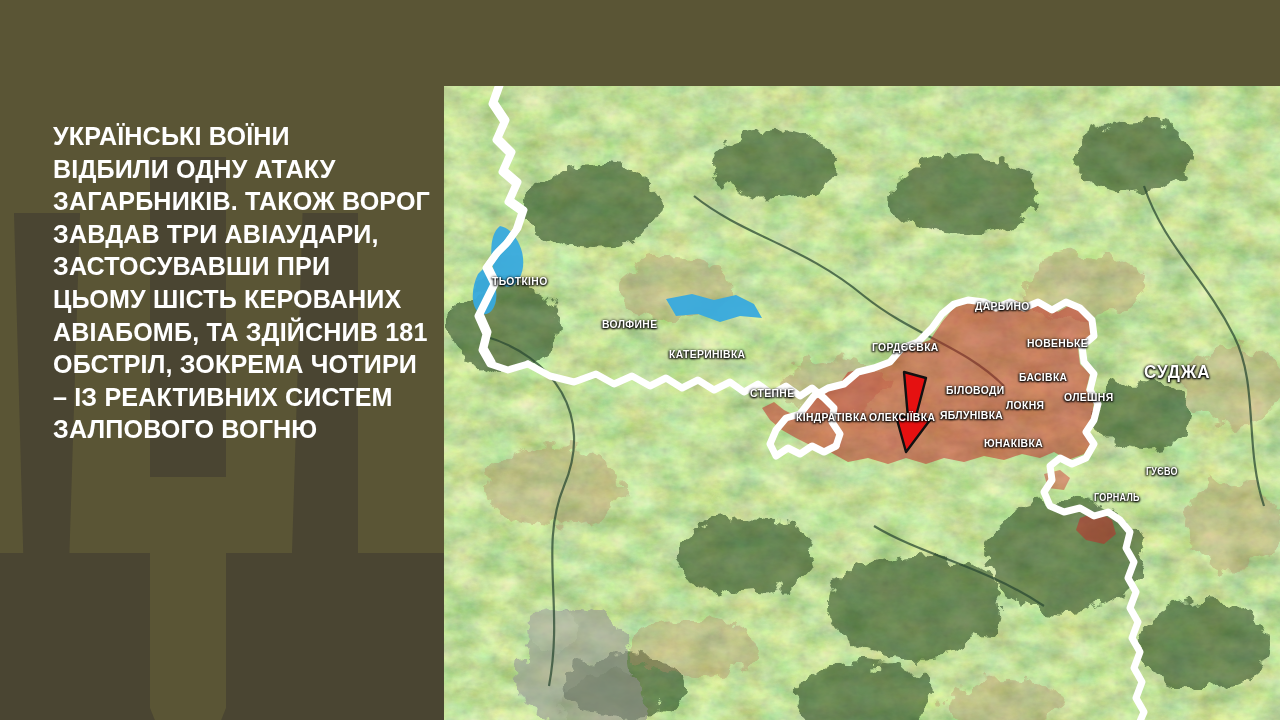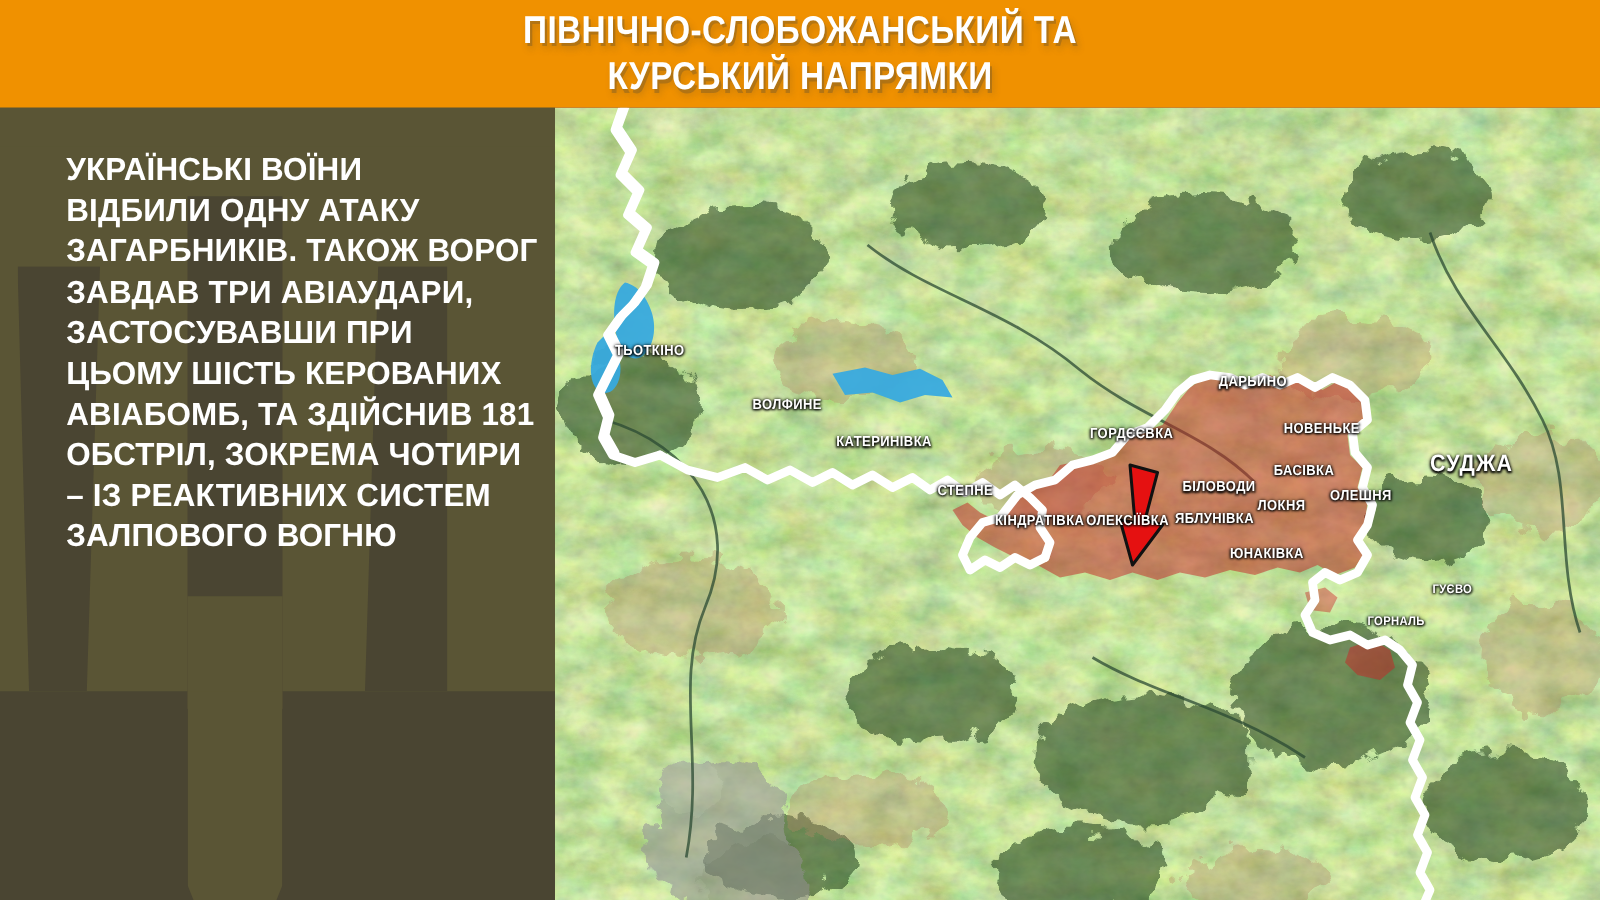--- a/index.html
+++ b/index.html
@@ -47,24 +47,20 @@
        transform:scaleX(.9);transform-origin:0 50%;pointer-events:none;}
   .s-sm{font-size:10px;letter-spacing:.3px;}
   .s-md{font-size:11.5px;letter-spacing:.4px;}
   .s-lg{font-size:19px;letter-spacing:1px;}
 </style>
 </head>
 <body>
 
 <div id="stage">
 
-  <div id="header">
-    <div class="ttl">ПІВНІЧНО-СЛОБОЖАНСЬКИЙ ТА
-КУРСЬКИЙ НАПРЯМКИ</div>
-  </div>
 
   <div id="left">
     <div id="tri-l" class="tri"></div>
     <div id="tri-c" class="tri"></div>
     <div id="tri-r" class="tri"></div>
     <div id="tri-band" class="tri"></div>
     <div id="tri-stem" class="tri"></div>
     <div id="tri-tail" class="tri"></div>
     <div id="panel-text">УКРАЇНСЬКІ ВОЇНИ
 ВІДБИЛИ ОДНУ АТАКУ

